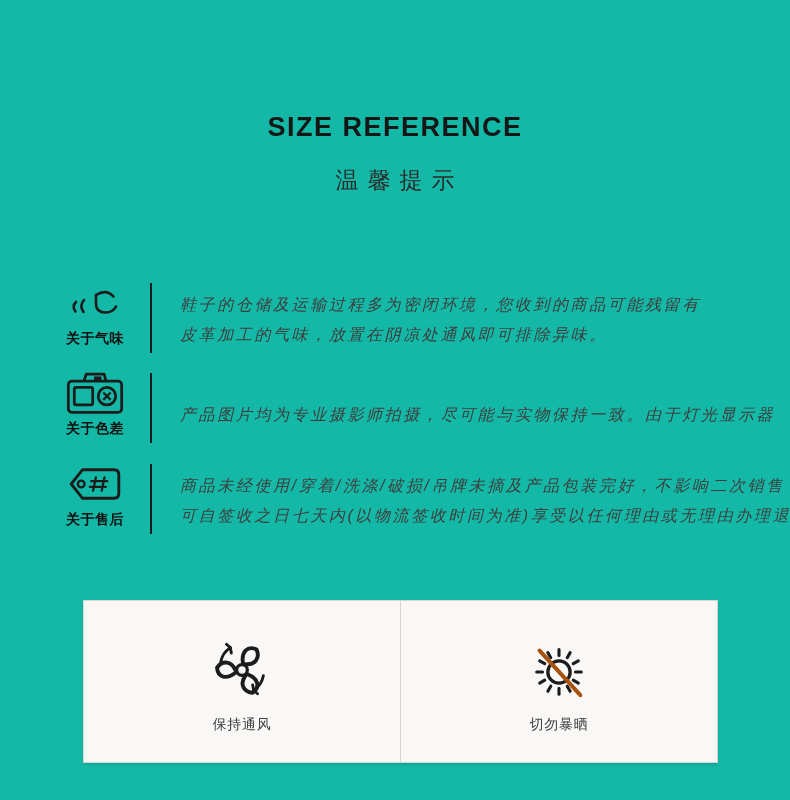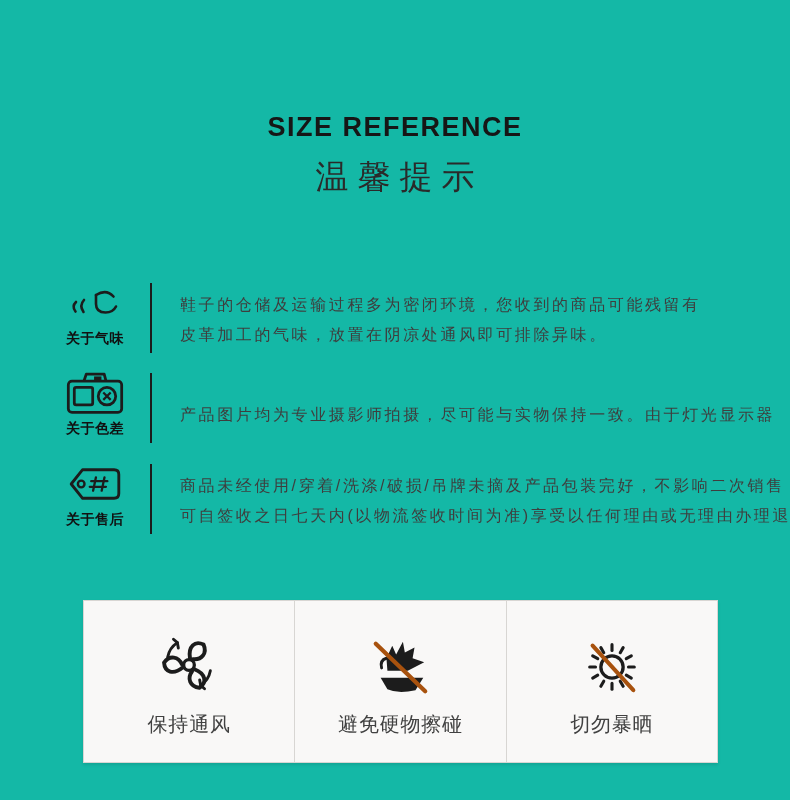--- a/index.html
+++ b/index.html
@@ -11,43 +11,43 @@
     overflow:hidden;
     color:#1c1c1c;
   }
   .heading-en{
     position:absolute;top:112px;left:0;width:100%;
     text-align:center;
     font-size:27px;font-weight:bold;letter-spacing:1.5px;
     color:#161616;
   }
   .heading-cn{
-    position:absolute;top:155px;left:0;width:100%;
+    position:absolute;top:165px;left:0;width:100%;
     text-align:center;
-    font-size:33px;font-weight:400;letter-spacing:9px;text-indent:9px;
+    font-size:23px;font-weight:400;letter-spacing:9px;text-indent:9px;
     color:#2a2a2a;
   }
   .note-row{position:absolute;left:0;width:790px;height:74px;}
   .note-icon-col{
     position:absolute;left:38px;top:0;width:114px;height:74px;
     display:flex;flex-direction:column;align-items:center;justify-content:flex-start;
   }
   .note-icon{height:42px;display:flex;align-items:center;justify-content:center;}
   .note-label{
     font-size:14px;font-weight:bold;color:#111;
     letter-spacing:0.5px;margin-top:6px;white-space:nowrap;
   }
   .note-divider{
     position:absolute;left:150px;top:1px;width:2px;height:70px;
     background:#1c1c1c;
   }
   .note-text{
     position:absolute;left:180px;width:590px;
     font-size:16px;line-height:30px;letter-spacing:2.6px;
-    color:#3e3e3e;white-space:nowrap;
+    color:#3e3e3e;white-space:nowrap;font-style:italic;
   }
   .row-1{top:282px;}
   .row-1 .note-text{top:8px;}
   .row-2{top:372px;}
   .row-2 .note-text{top:28px;}
   .row-3{top:463px;}
   .row-3 .note-text{top:8px;}
 
   .care-box{
     position:absolute;left:83px;top:600px;width:635px;height:163px;
@@ -58,21 +58,21 @@
   }
   .care-cell{
     flex:1;
     border-right:1px solid #d8d6d3;
     display:flex;flex-direction:column;align-items:center;justify-content:center;
   }
   .care-cell:last-child{border-right:none;}
   .care-icon{height:72px;display:flex;align-items:flex-end;justify-content:center;}
   .care-label{
     margin-top:14px;
-    font-size:20px;color:#414141;letter-spacing:0.8px;white-space:nowrap;
+    font-size:14px;color:#414141;letter-spacing:0.8px;white-space:nowrap;
   }
   svg{display:block;}
 </style>
 </head>
 <body>
 
 <div class="page">
 
   <div class="heading-en">SIZE REFERENCE</div>
   <div class="heading-cn">温馨提示</div>
@@ -147,31 +147,20 @@
           <circle cx="34" cy="35" r="5.5" stroke-width="3.4" fill="#f9f8f7"></circle>
           <path d="M12 27 A23 23 0 0 1 22 12" stroke-width="3"></path>
           <path d="M22 12 l-4 -3.5 M22 12 l1 5.5" stroke-width="3"></path>
           <path d="M56 41 A23 23 0 0 1 46 56" stroke-width="3"></path>
           <path d="M46 56 l4 3.5 M46 56 l-1 -5.5" stroke-width="3"></path>
         </svg>
       </div>
       <div class="care-label">保持通风</div>
     </div>
 
-    <div class="care-cell">
-      <div class="care-icon">
-        <svg width="66" height="62" viewBox="0 0 68 64" fill="none">
-          <path d="M20 24 Q13 26 15 34" stroke="#1c1c1c" stroke-width="3" stroke-linecap="round"></path>
-          <polygon points="20,24 26,11 30,20 37,7 39,18 49,13 47,24 59,28 42,37 21,37" fill="#1c1c1c"></polygon>
-          <path d="M14 44 L58 44 L50 57 Q32 61 21 56 Z" fill="#1c1c1c"></path>
-          <line x1="9" y1="9" x2="60" y2="58" stroke="#a8520e" stroke-width="4.4" stroke-linecap="round"></line>
-        </svg>
-      </div>
-      <div class="care-label">避免硬物擦碰</div>
-    </div>
 
 
     <div class="care-cell">
       <div class="care-icon">
         <svg width="64" height="64" viewBox="0 0 66 66" fill="none" stroke="#1c1c1c" stroke-linecap="round">
           <circle cx="33" cy="35" r="11.5" stroke-width="3.4"></circle>
           <g stroke-width="3.2">
             <line x1="33" y1="12" x2="33" y2="18" transform="rotate(0 33 35)"></line>
             <line x1="33" y1="12" x2="33" y2="18" transform="rotate(30 33 35)"></line>
             <line x1="33" y1="12" x2="33" y2="18" transform="rotate(60 33 35)"></line>

